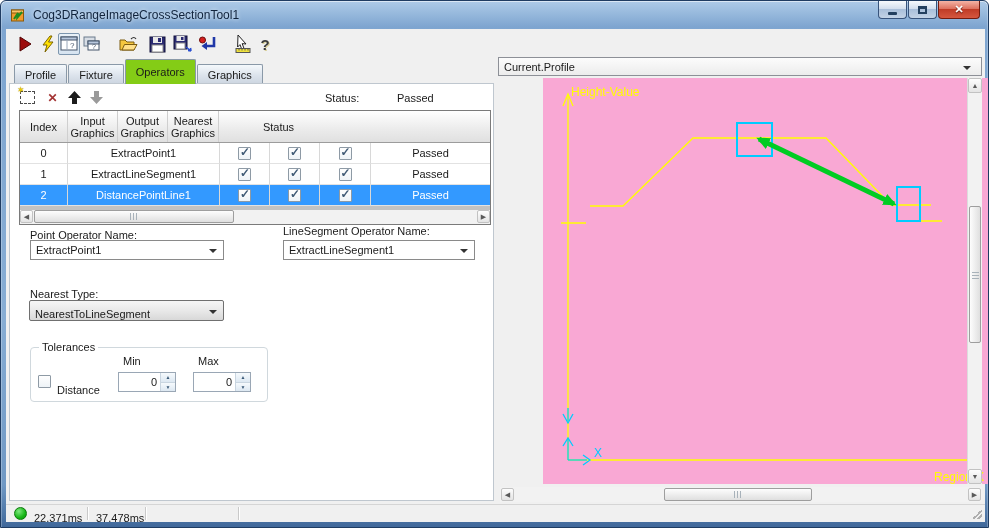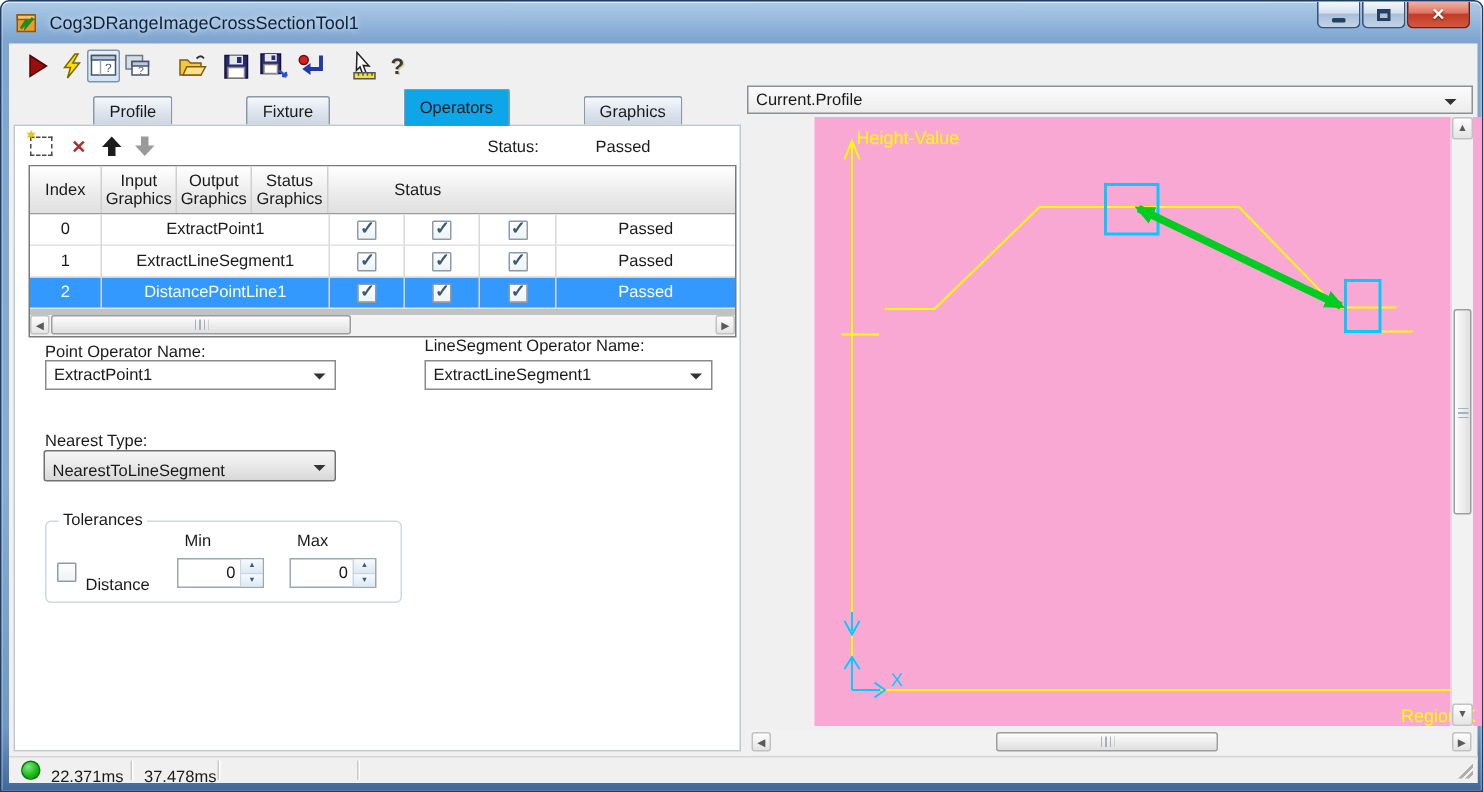--- a/index.html
+++ b/index.html
@@ -24,22 +24,22 @@
   .glyph-close{color:#fff;font-weight:bold;font-size:11px;text-shadow:0 1px 1px #5f150b;}
   
   .client{position:absolute;left:5px;top:28px;width:979px;height:493px;background:#f0f0f0;}
   
   .toolbar{position:absolute;left:0;top:0;right:0;height:30px;}
   .tbicon{position:absolute;top:4px;width:22px;height:22px;display:flex;align-items:center;justify-content:center;}
   .tbicon.pressed{border:1px solid #7d96ae;background:linear-gradient(#e9f1f8,#d6e3f0);border-radius:2px;}
   
   .tabstrip{position:absolute;left:8px;top:30px;height:25px;display:flex;align-items:flex-end;}
   .tab{height:20px;padding:0 10px;display:flex;align-items:center;border:1px solid #8a99a8;border-bottom:none;
-    border-radius:2px 2px 0 0;background:linear-gradient(#f5f9fc,#dce3ec 55%,#ccd5e0);margin-right:1px;position:relative;z-index:1;margin-left:48px;}
-  .tab.active{height:25px;background:#0ea5e9;z-index:3;box-shadow:0 2px 0 #fff;}
+    border-radius:2px 2px 0 0;background:linear-gradient(#f5f9fc,#dce3ec 55%,#ccd5e0);margin-right:1px;position:relative;z-index:1;}
+  .tab.active{height:25px;background:#84cc16;z-index:3;box-shadow:0 2px 0 #fff;}
   
   .page{position:absolute;left:3px;top:54px;width:485px;height:418px;background:#fff;border:1px solid #bfc7cf;z-index:2;}
   
   .mbicon{position:absolute;width:17px;height:16px;display:flex;align-items:center;justify-content:center;}
   .addicon{width:15px;height:13px;border:1px dashed #4a4a4a;background:#fff;position:relative;}
   .addicon .spark{position:absolute;left:-4px;top:-7px;font-size:9px;color:#f2cf00;text-shadow:0 0 1px #7a6400;}
   .xglyph{color:#a33333;font-weight:bold;font-size:12px;}
   .statuslabel{position:absolute;color:#1a1a1a;}
   
   .dtable{position:absolute;left:9px;top:26px;width:472px;border:1px solid #7a7a7a;background:#fff;}
@@ -229,21 +229,21 @@
           </svg>
       </span>
       <span class="statuslabel" style="left:315px;top:8px">Status:</span>
       <span class="statuslabel" style="left:387px;top:8px">Passed</span>
 
       <div class="dtable">
         <div class="thead">
           <div class="th c0">Index</div>
           <div class="th c2">Input Graphics</div>
           <div class="th c3">Output Graphics</div>
-          <div class="th c4">Status Graphics</div>
+          <div class="th c4">Nearest Graphics</div>
           <div class="th c5">Status</div>
         </div>
         <div>
             <div class="trow">
               <div class="td c0">0</div>
               <div class="td c1">ExtractPoint1</div>
               <div class="td c2">
                 <span class="cb checked"></span>
               </div>
               <div class="td c3">

